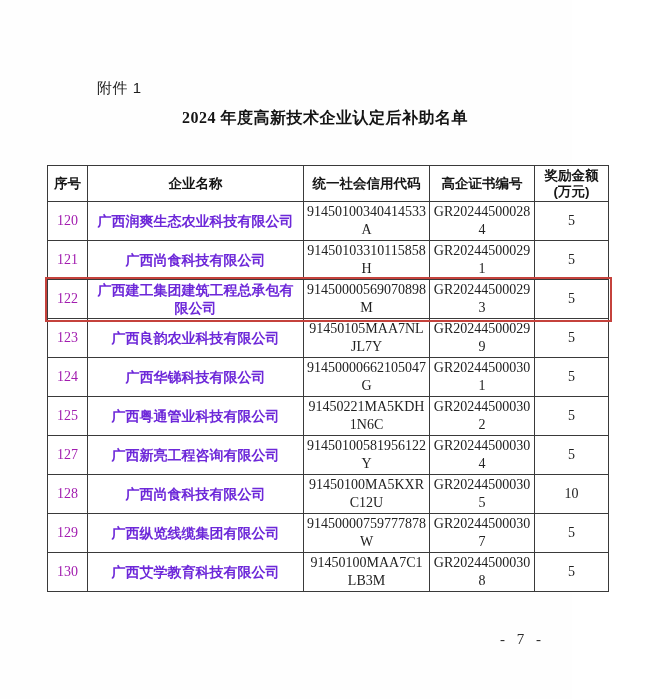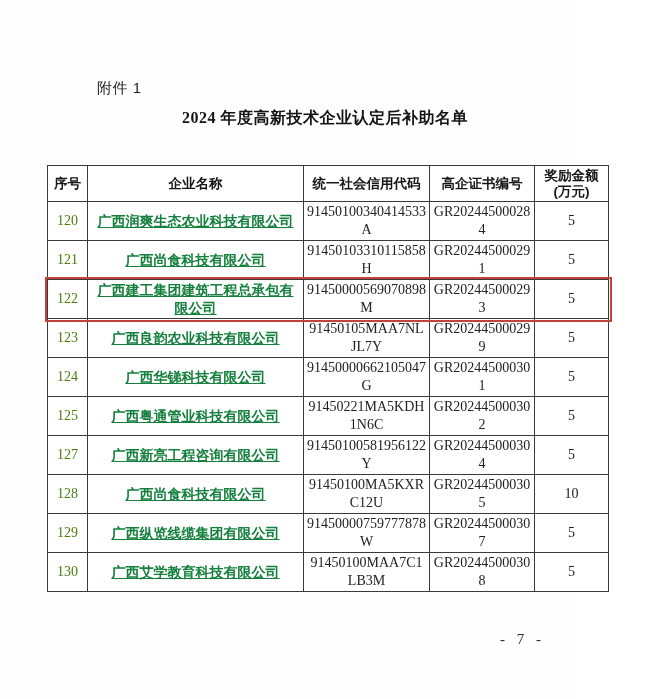--- a/index.html
+++ b/index.html
@@ -53,28 +53,27 @@
     font-weight: bold;
     white-space: pre-line;
     line-height: 16px;
     color: #161616;
   }
   table.subsidy td { height: 38px; }
 
   td.c-seq {
     font-family: "Liberation Serif", serif;
     font-size: 14px;
-    color: #4d7c0f;
+    color: #a21caf;
   }
   td.c-name {
     font-size: 14px;
     font-weight: bold;
     line-height: 18px;
-    color: #15803d;
-    text-decoration: underline;
+    color: #6d28d9;
   }
   td.c-code, td.c-cert {
     font-family: "Liberation Serif", serif;
     font-size: 14px;
     line-height: 18px;
     word-break: break-all;
     color: #222;
   }
   td.c-amount {
     font-family: "Liberation Serif", serif;

